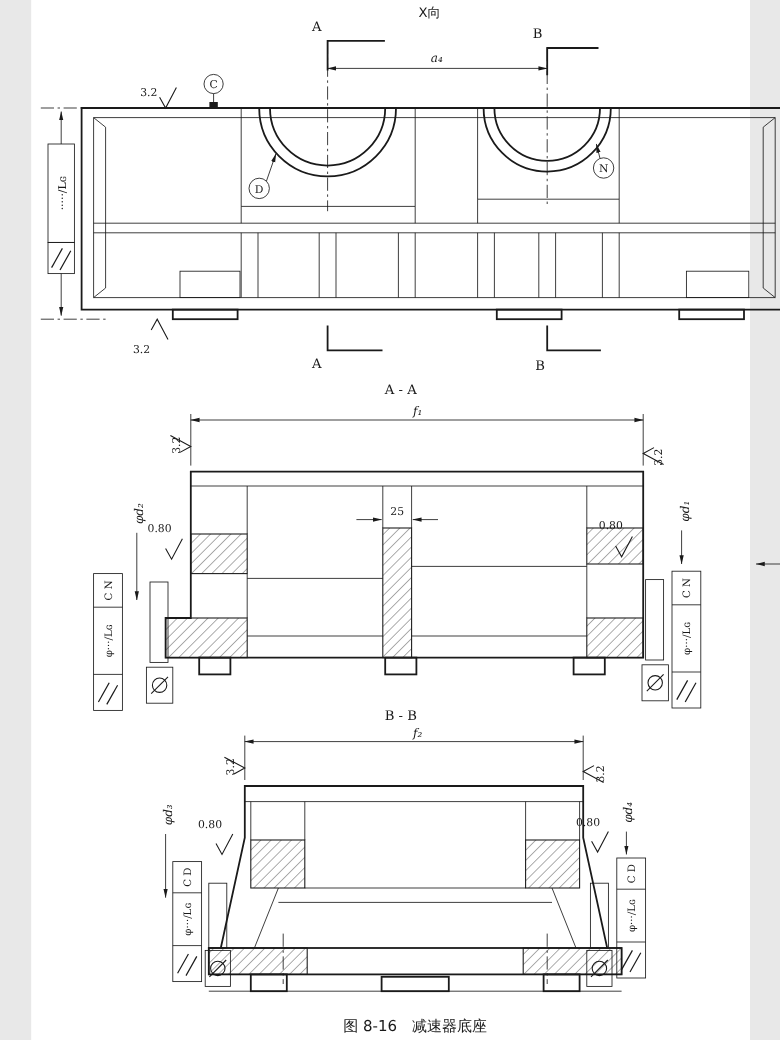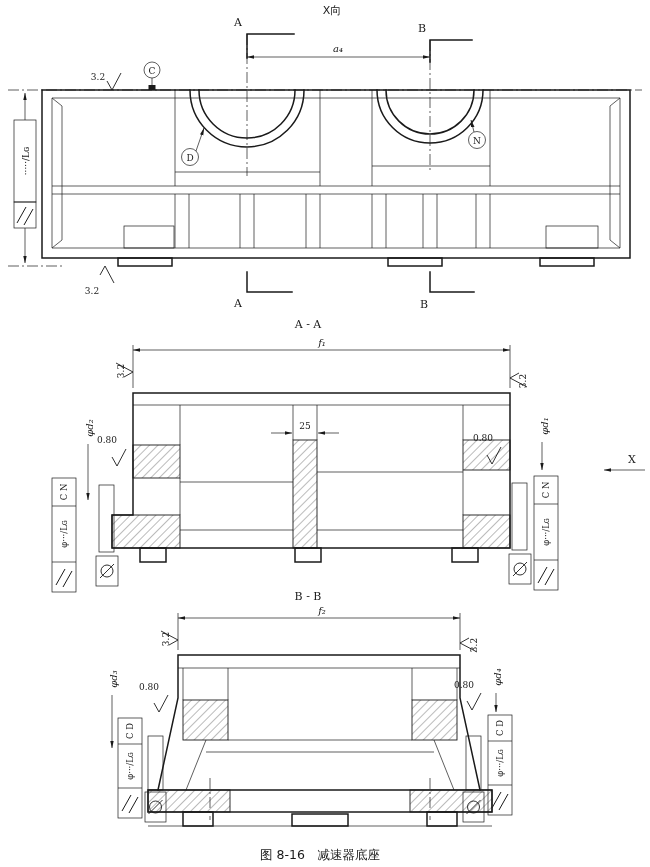--- a/index.html
+++ b/index.html
@@ -1,16 +1,16 @@
 <!DOCTYPE html>
 <html><head>
 <meta charset="utf-8">
 <style>
   html,body{margin:0;padding:0;background:#e8e8e8;}
-  .stage{width:650px;height:867px;background:#ffffff;position:relative;margin:0 auto;
+  .stage{width:599px;height:867px;background:#ffffff;position:relative;margin:0 auto;
          font-family:"DejaVu Serif","DejaVu Sans",serif;}
   svg{display:block;}
   svg text{fill:#1a1a1a;}
   .thick{stroke:#1a1a1a;stroke-width:1.5;fill:none;stroke-linecap:square;}
   .thin{stroke:#1a1a1a;stroke-width:0.7;fill:none;}
   .cl{stroke:#1a1a1a;stroke-width:0.7;fill:none;stroke-dasharray:11 3 2 3;}
   .dim{stroke:#1a1a1a;stroke-width:0.7;fill:none;}
   .hb{stroke:#1a1a1a;stroke-width:0.9;}
   .t12{font-size:12.5px;}
   .t11{font-size:11px;}

